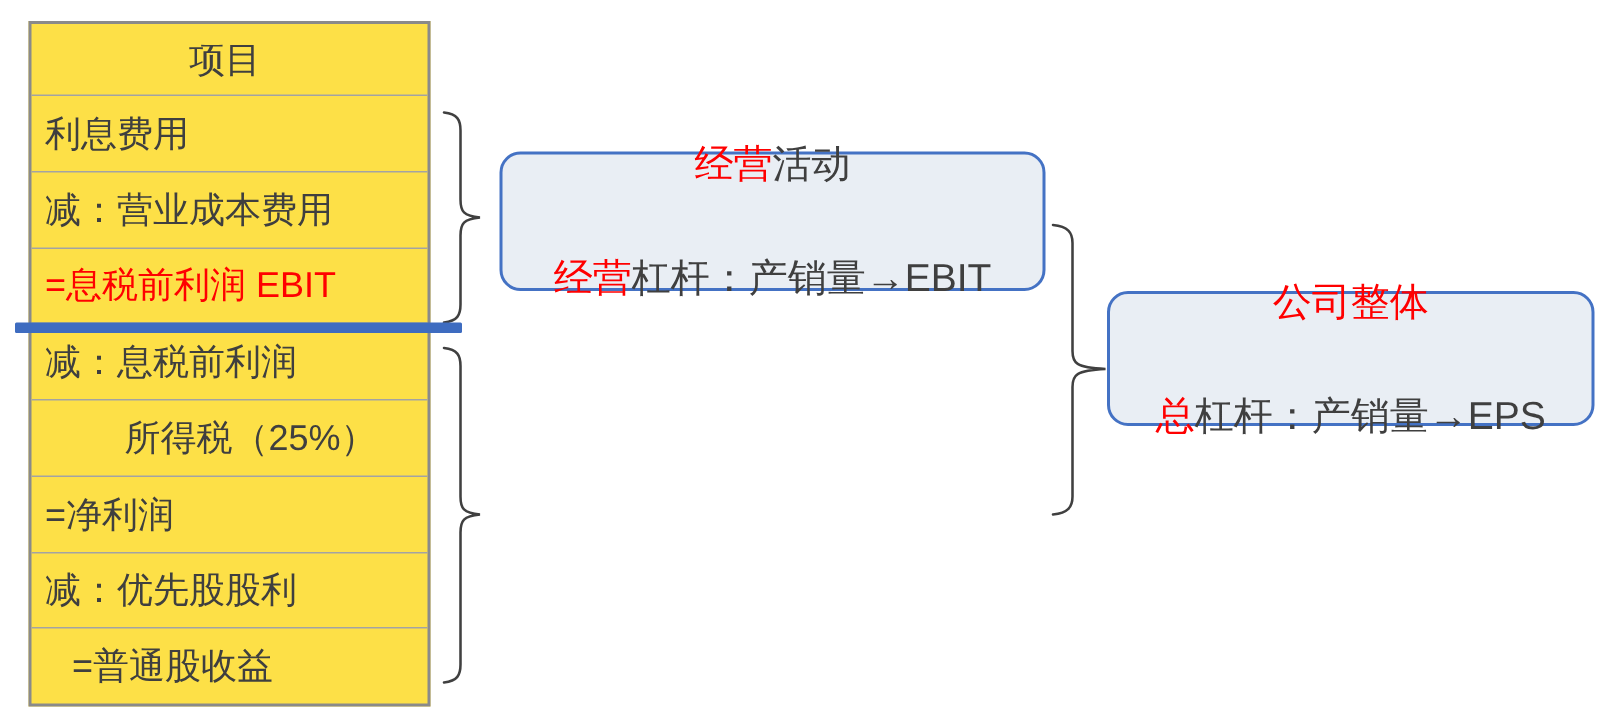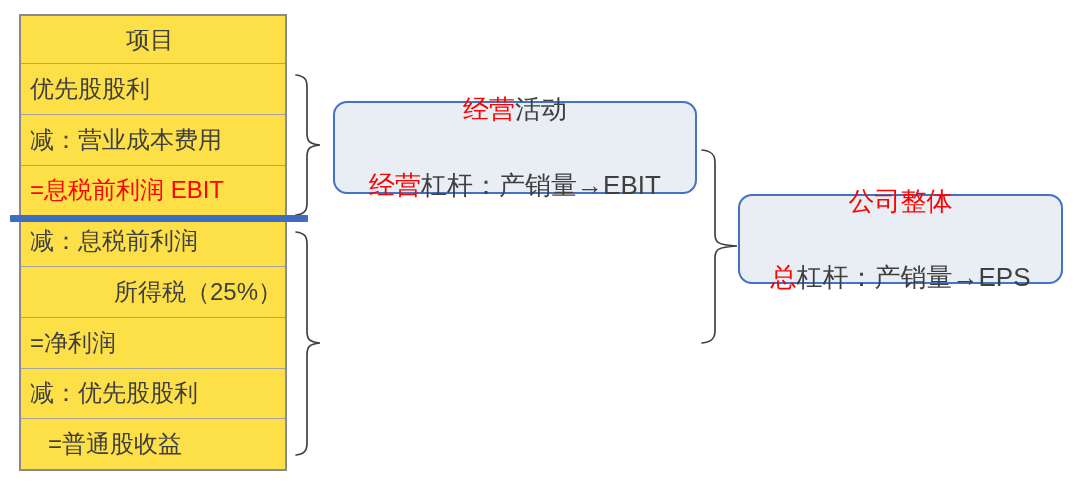--- a/index.html
+++ b/index.html
@@ -9,21 +9,21 @@
   
   .istable{position:absolute;left:19px;top:14px;width:268px;height:457px;
     box-sizing:border-box;border:2px solid #8a8a8a;background:#fde047;
     display:flex;flex-direction:column;z-index:1;}
   .trow{box-sizing:border-box;flex:1;border-bottom:1px solid #a3a3a3;
     display:flex;align-items:center;padding:0 6px 0 9px;
     font-size:24px;color:#3f3f3f;white-space:nowrap;}
   .trow.header{flex:none;height:48px;justify-content:center;padding-left:0;}
   .trow.last{border-bottom:none;padding-left:27px;}
   .trow.red{color:#ff0000;font-weight:normal;}
-  .trow.indent{padding-left:93px;}
+  .trow.indent{padding-left:62px;}
 
   
   .divider{position:absolute;left:10px;top:215px;width:298px;height:7px;
     background:#3e6cc0;z-index:3;border-radius:1px;}
 
   
   .braces{position:absolute;left:0;top:0;width:1077px;height:482px;z-index:2;}
 
   
   .box{position:absolute;box-sizing:border-box;border:2.5px solid #4472c4;
@@ -38,21 +38,21 @@
   .box-financial{left:333px;top:307px;width:364px;height:88px;}
   .box-overall{left:738px;top:194px;width:325px;height:90px;}
 </style>
 </head>
 <body>
 
 <div class="canvas">
 
   <div class="istable">
     <div class="trow header">项目</div>
-    <div class="trow">优先股股利</div>
+    <div class="trow">利息费用</div>
     <div class="trow">减：营业成本费用</div>
     <div class="trow red">=息税前利润 EBIT</div>
     <div class="trow">减：息税前利润</div>
     <div class="trow indent">所得税（25%）</div>
     <div class="trow">=净利润</div>
     <div class="trow">减：优先股股利</div>
     <div class="trow last">=普通股收益</div>
   </div>
 
   <div class="divider"></div>

